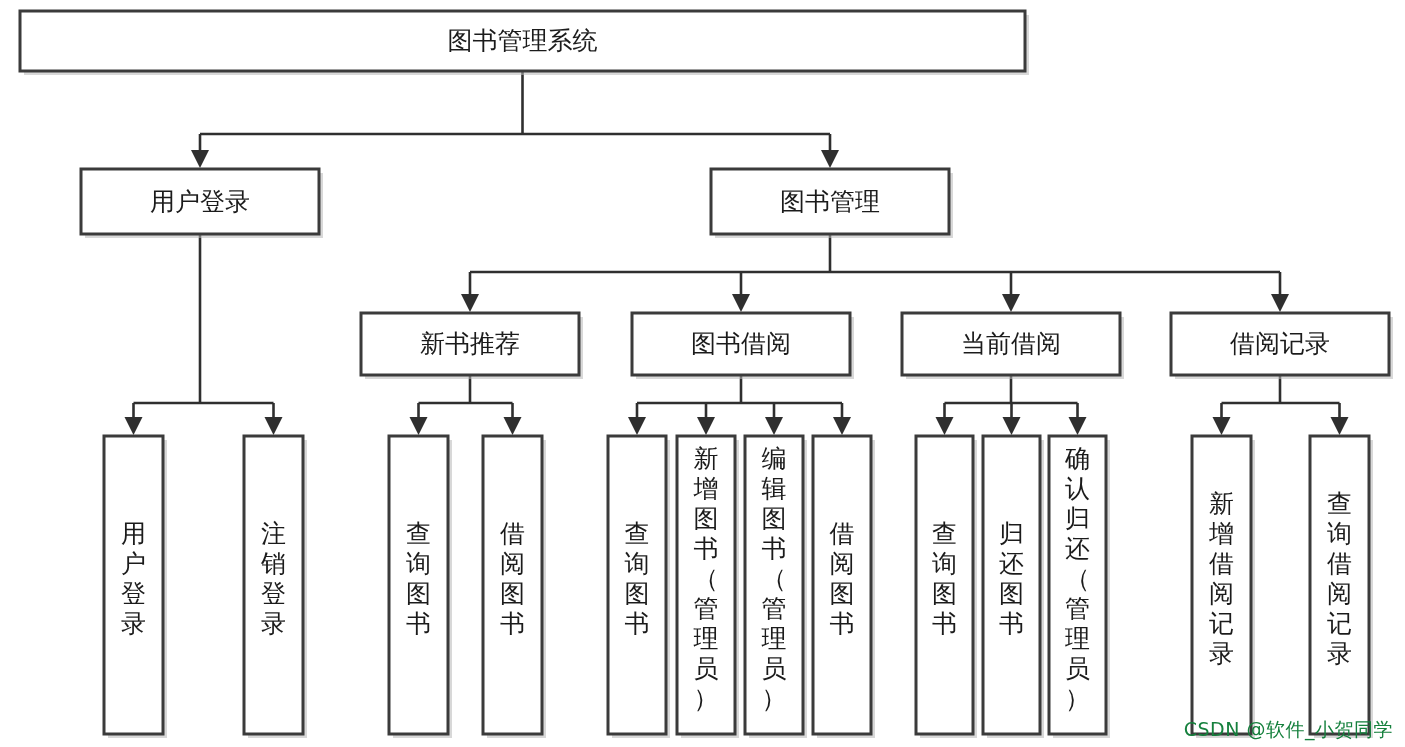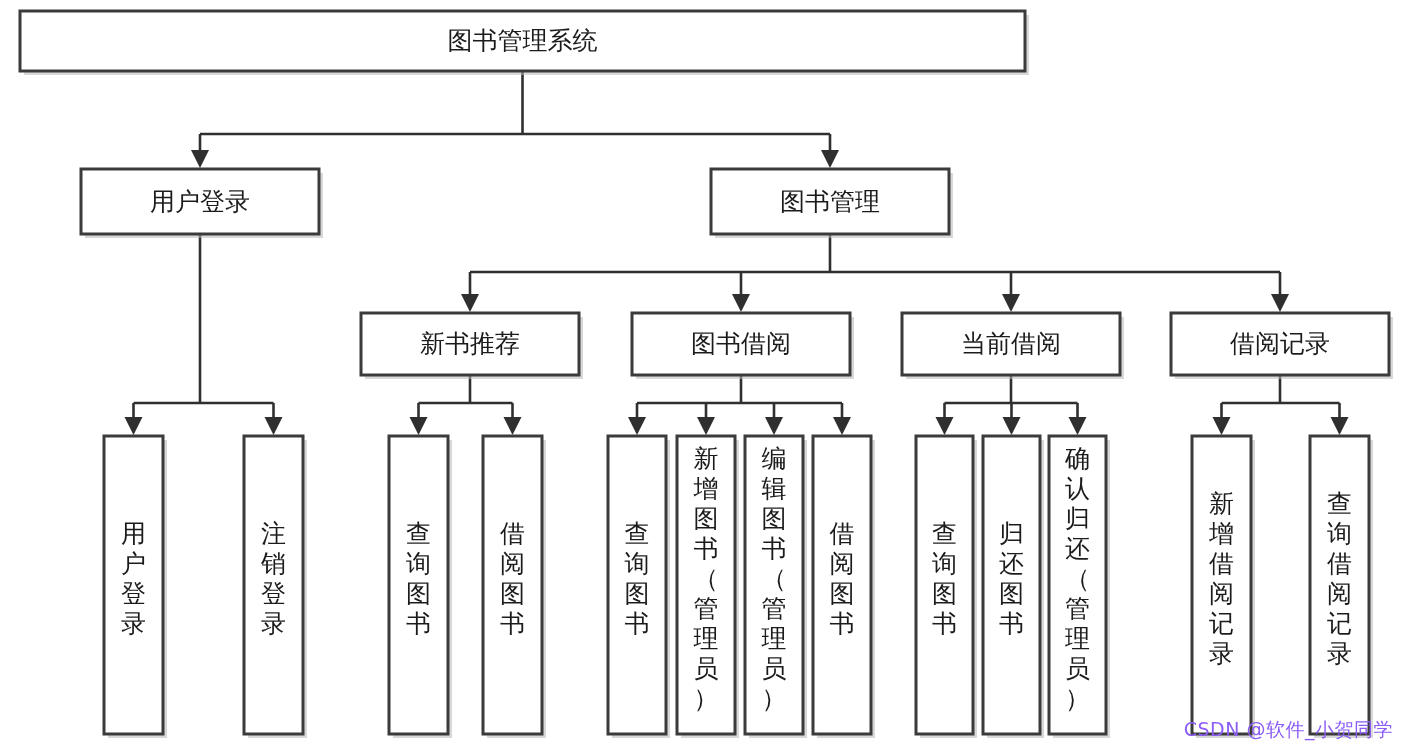--- a/index.html
+++ b/index.html
@@ -37,21 +37,21 @@
     font-family:"DejaVu Sans","Liberation Sans",sans-serif;
     font-size:25px;
     text-anchor:middle;
   }
   .watermark{
     position:absolute;
     right:12px;
     bottom:4px;
     font-family:"DejaVu Sans","Liberation Sans",sans-serif;
     font-size:19px;
-    color:#8b5cf6;
+    color:#15803d;
     letter-spacing:.5px;
     white-space:nowrap;
     user-select:none;
   }
 </style>
 </head>
 <body>
 
 <svg id="diagram" viewBox="0 0 1405 747" xmlns="http://www.w3.org/2000/svg">
   <g id="edges-layer">

